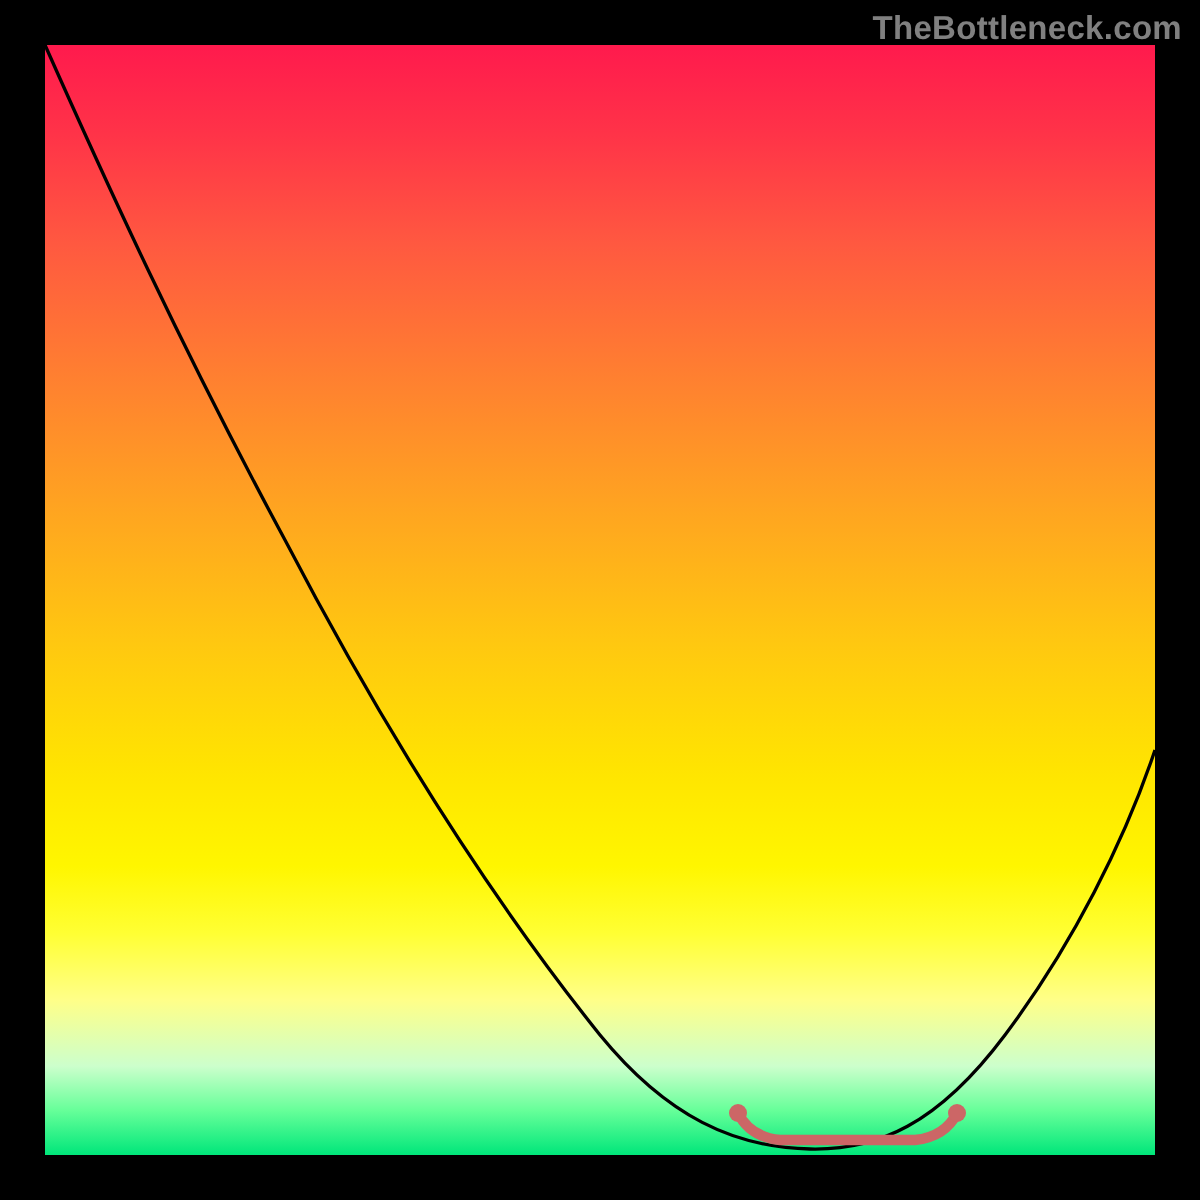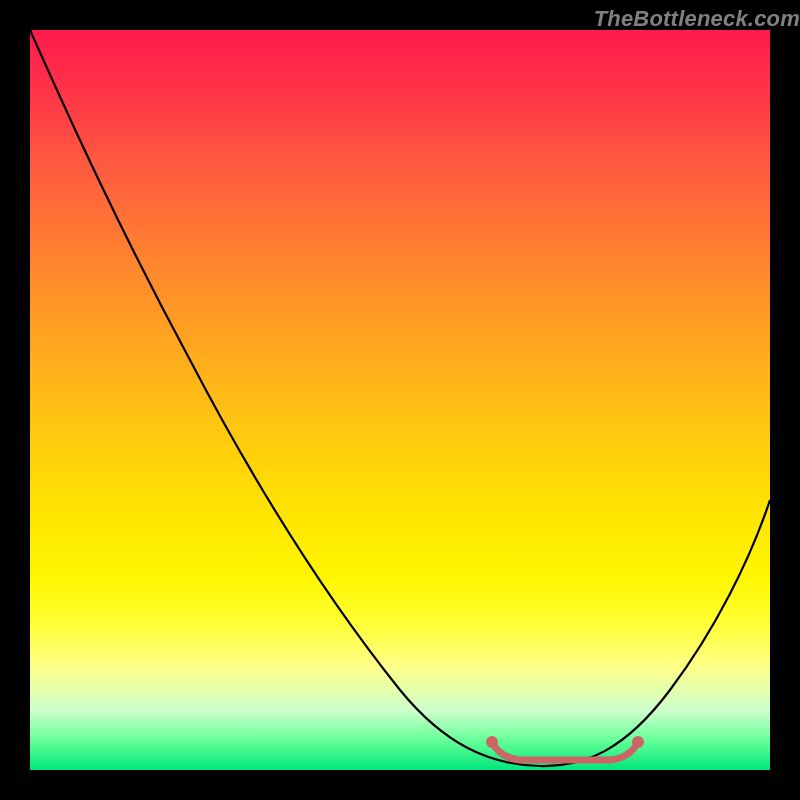--- a/index.html
+++ b/index.html
@@ -28,27 +28,26 @@
       #fff600 74%,
       #ffff33 80%,
       #ffff88 86%,
       #ccffcc 92%,
       #66ff99 96%,
       #00e67a 100%);
   }
   .watermark {
     position: absolute;
     top: 6px;
-    right: 0;
+    right: 12px;
     color: #808080;
     font-size: 22px;
     font-weight: 700;
     letter-spacing: 0.2px;
     user-select: none;
-    font-style: italic;
   }
   svg.overlay {
     position: absolute;
     left: 30px;
     top: 30px;
     width: 740px;
     height: 740px;
     overflow: visible;
   }
   .curve {

